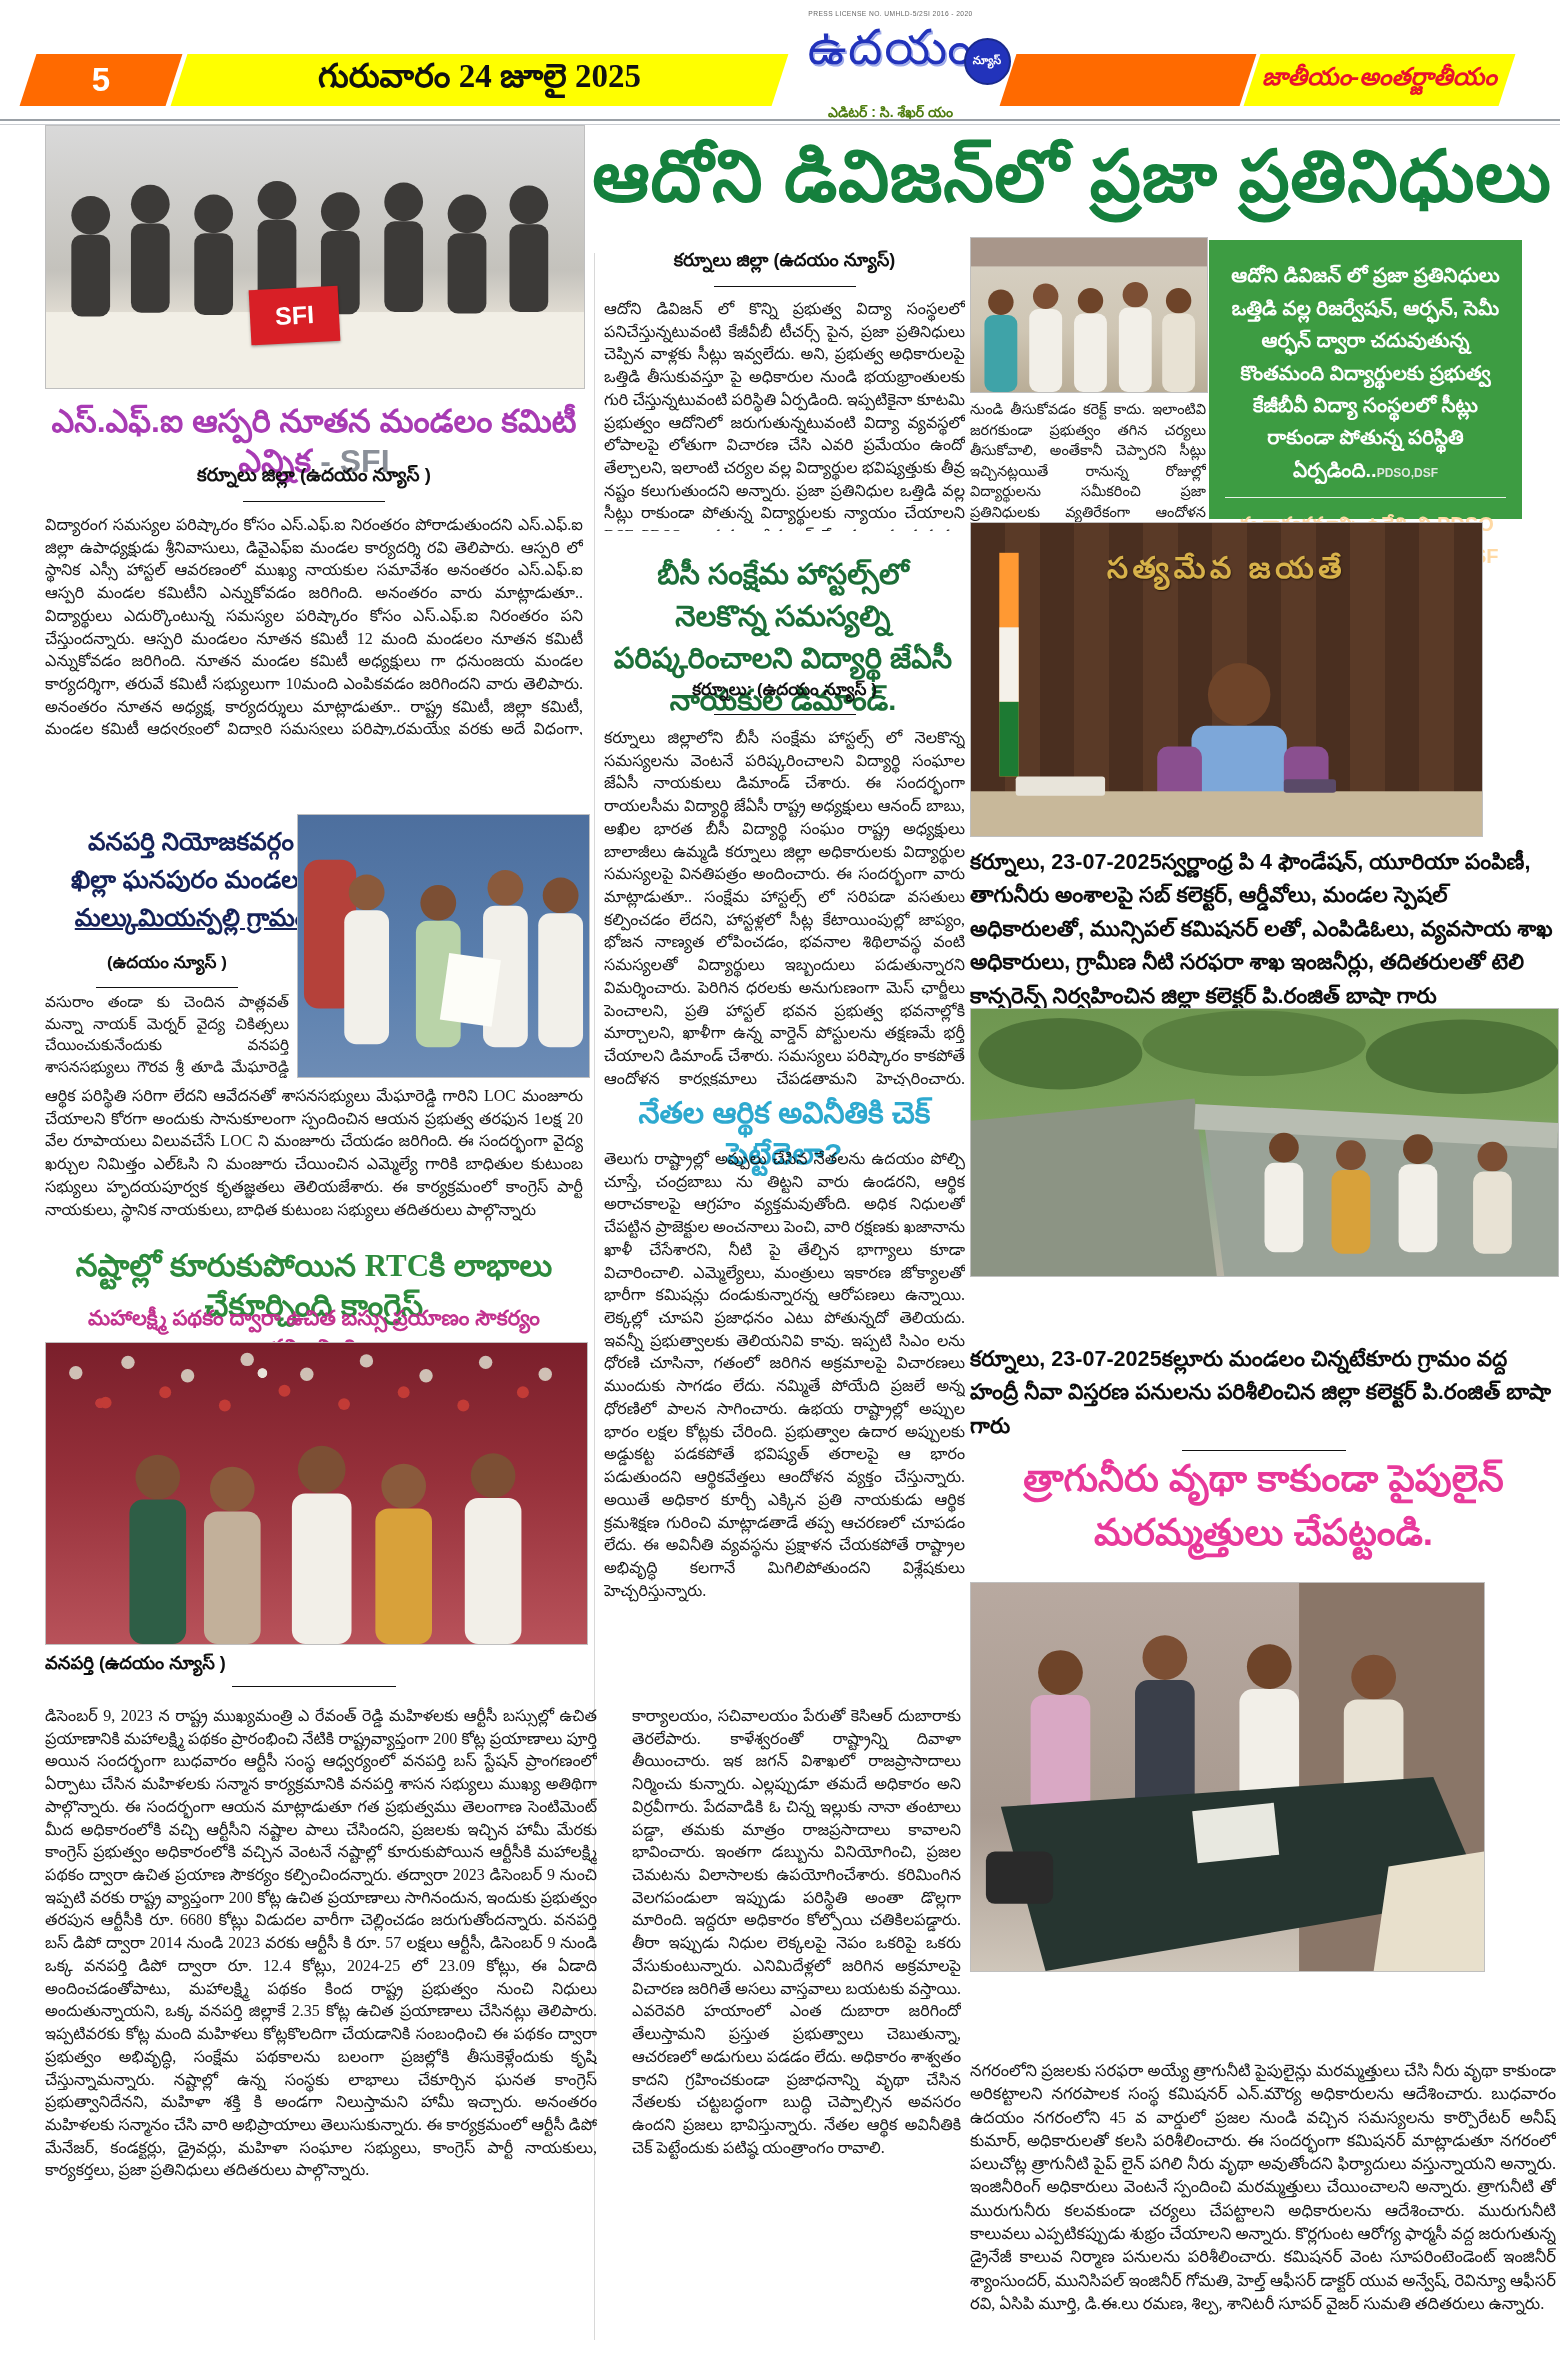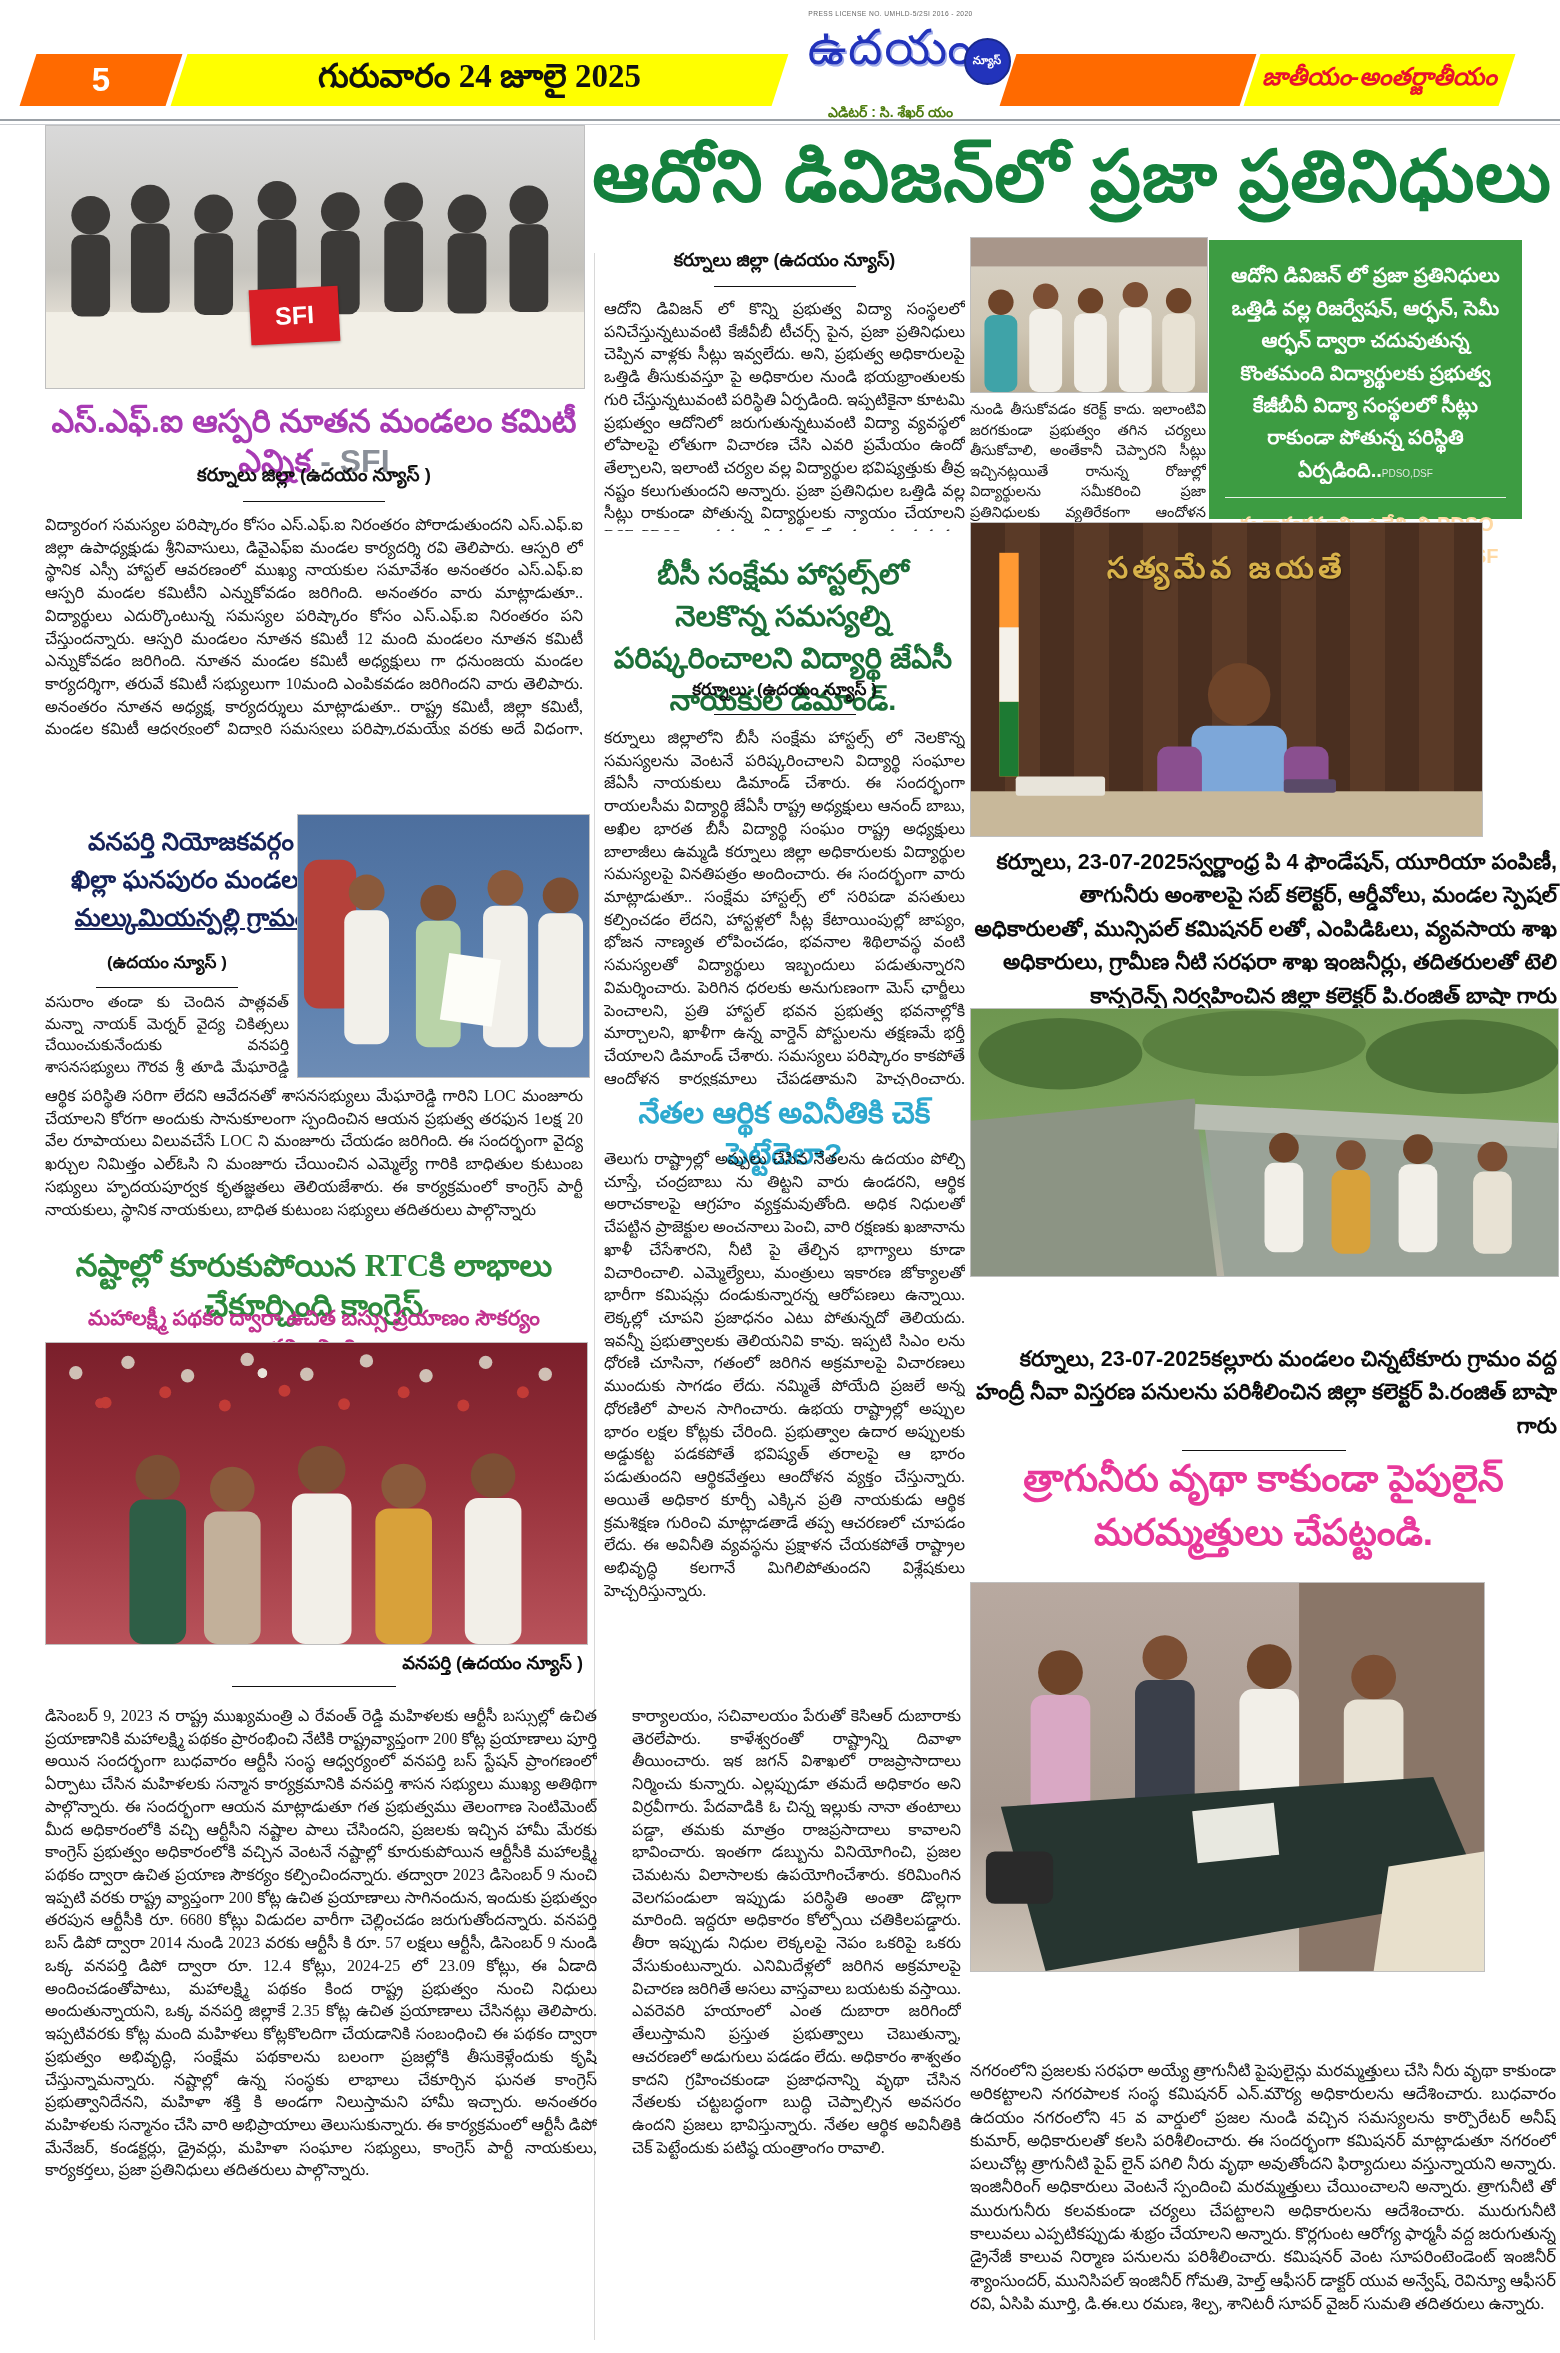--- a/index.html
+++ b/index.html
@@ -36,35 +36,35 @@
   .vrule{position:absolute;left:594px;top:253px;width:0.7px;height:2087px;background:#d8d8d8;}
   
   .hl-magenta{color:#a83bb4;font-weight:900;}
   .hl-orange{color:#f4741b;font-weight:900;}
   .hl-green{color:#2e8b3d;font-weight:900;}
   .hl-dgreen{color:#1d6e38;font-weight:900;}
   .hl-cyan{color:#2da9cf;font-weight:900;}
   .hl-pink{color:#e8399b;font-weight:900;}
   .subhead-navy{color:#16235a;font-weight:900;margin-left:24px;}
   .subhead-magenta{color:#c2338f;font-weight:bold;}
-  .caption{font-weight:bold;text-align:right;color:#0d0d0d;}
+  .caption{font-weight:bold;text-align:left;color:#0d0d0d;}
   .caption::after{content:"";display:block;width:164px;height:1.5px;background:#111;margin:7.5px auto 0;}
   
   .ph{position:absolute;overflow:hidden;background:#c9c9c9;border:0.7px solid #bfbfbf;}
   .ph svg{position:absolute;left:0;top:0;width:100%;height:100%;}
   .flag-sfi{position:absolute;left:38%;top:62%;width:89px;height:55px;background:#d81f26;
             color:#fff;font-weight:900;font-size:25px;display:flex;align-items:center;justify-content:center;
             transform:rotate(-3deg);box-shadow:0 1.5px 3px rgba(0,0,0,.35);}
   .wall-text{position:absolute;left:0;right:0;top:9%;text-align:center;color:#d8b24a;
              font-size:30px;font-weight:bold;letter-spacing:4.5px;text-shadow:0.7px 0.7px 1.5px #2a1a10;}
   
   .green-box{position:absolute;left:1209px;top:240px;width:313px;height:279px;background:#3d9c42;
              padding:19.4px 16.4px;box-sizing:border-box;text-align:center;}
   .green-box .p1{color:#ffffff;font-weight:bold;font-size:20px;line-height:1.62;}
-  .green-box .tag{color:#dfe7df;font-size:10px;font-weight:normal;}
+  .green-box .tag{color:#dfe7df;font-size:12px;font-weight:bold;}
   .green-box .div{width:100%;height:1.5px;background:#e8f2e8;margin:10.4px 0;}
   .green-box .p2{color:#ffd9a4;font-weight:bold;font-size:20px;line-height:1.6;}
 </style>
 </head>
 <body>
 
 <div class="page">
 
   <div class="hdr-skew hdr-orange" style="left:28px;width:146px;">
     <div class="inner">

